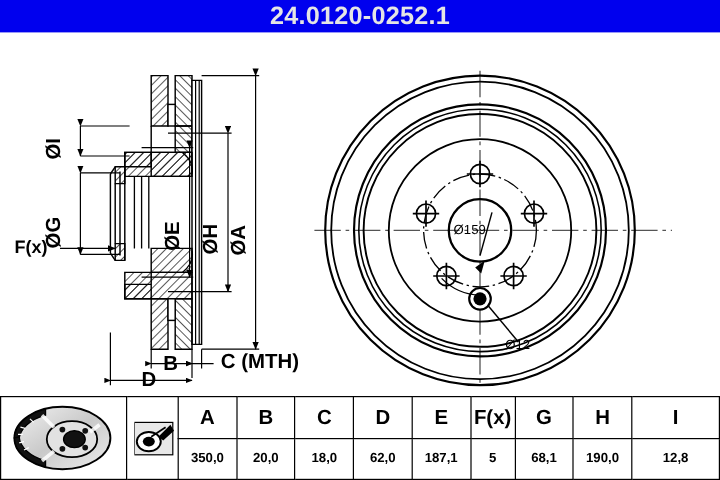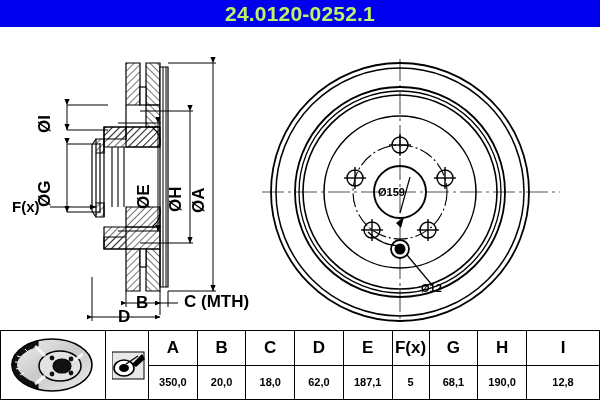--- a/index.html
+++ b/index.html
@@ -17,21 +17,21 @@
 
   
   .header-bar {
     position: absolute; left: 0; top: 0;
     width: 600px; height: 27px;
     background: #0000EE;
     display: flex; align-items: center; justify-content: center;
     gap: 26px;
   }
   .header-bar .h-text {
-    color: #bef264;
+    color: #e5e5e5;
     font-weight: bold;
     font-size: 21px;
     letter-spacing: 0.2px;
     line-height: 1;
     white-space: nowrap;
   }
 
   
   .note {
     position: absolute; left: 3px; top: 30px;
@@ -54,21 +54,21 @@
     line-height: 1;
   }
   .hlabel {
     position: absolute;
     font-size: 17px; font-weight: bold;
     white-space: nowrap;
     line-height: 1;
   }
   .small-dim {
     position: absolute;
-    font-size: 11px; font-weight: bold;
+    font-size: 11px; font-weight: normal;
     white-space: nowrap;
     line-height: 1;
   }
 
   
   .spec-table {
     position: absolute; left: 0; top: 330px;
     width: 600px; height: 70px;
     border-collapse: collapse;
     table-layout: fixed;

